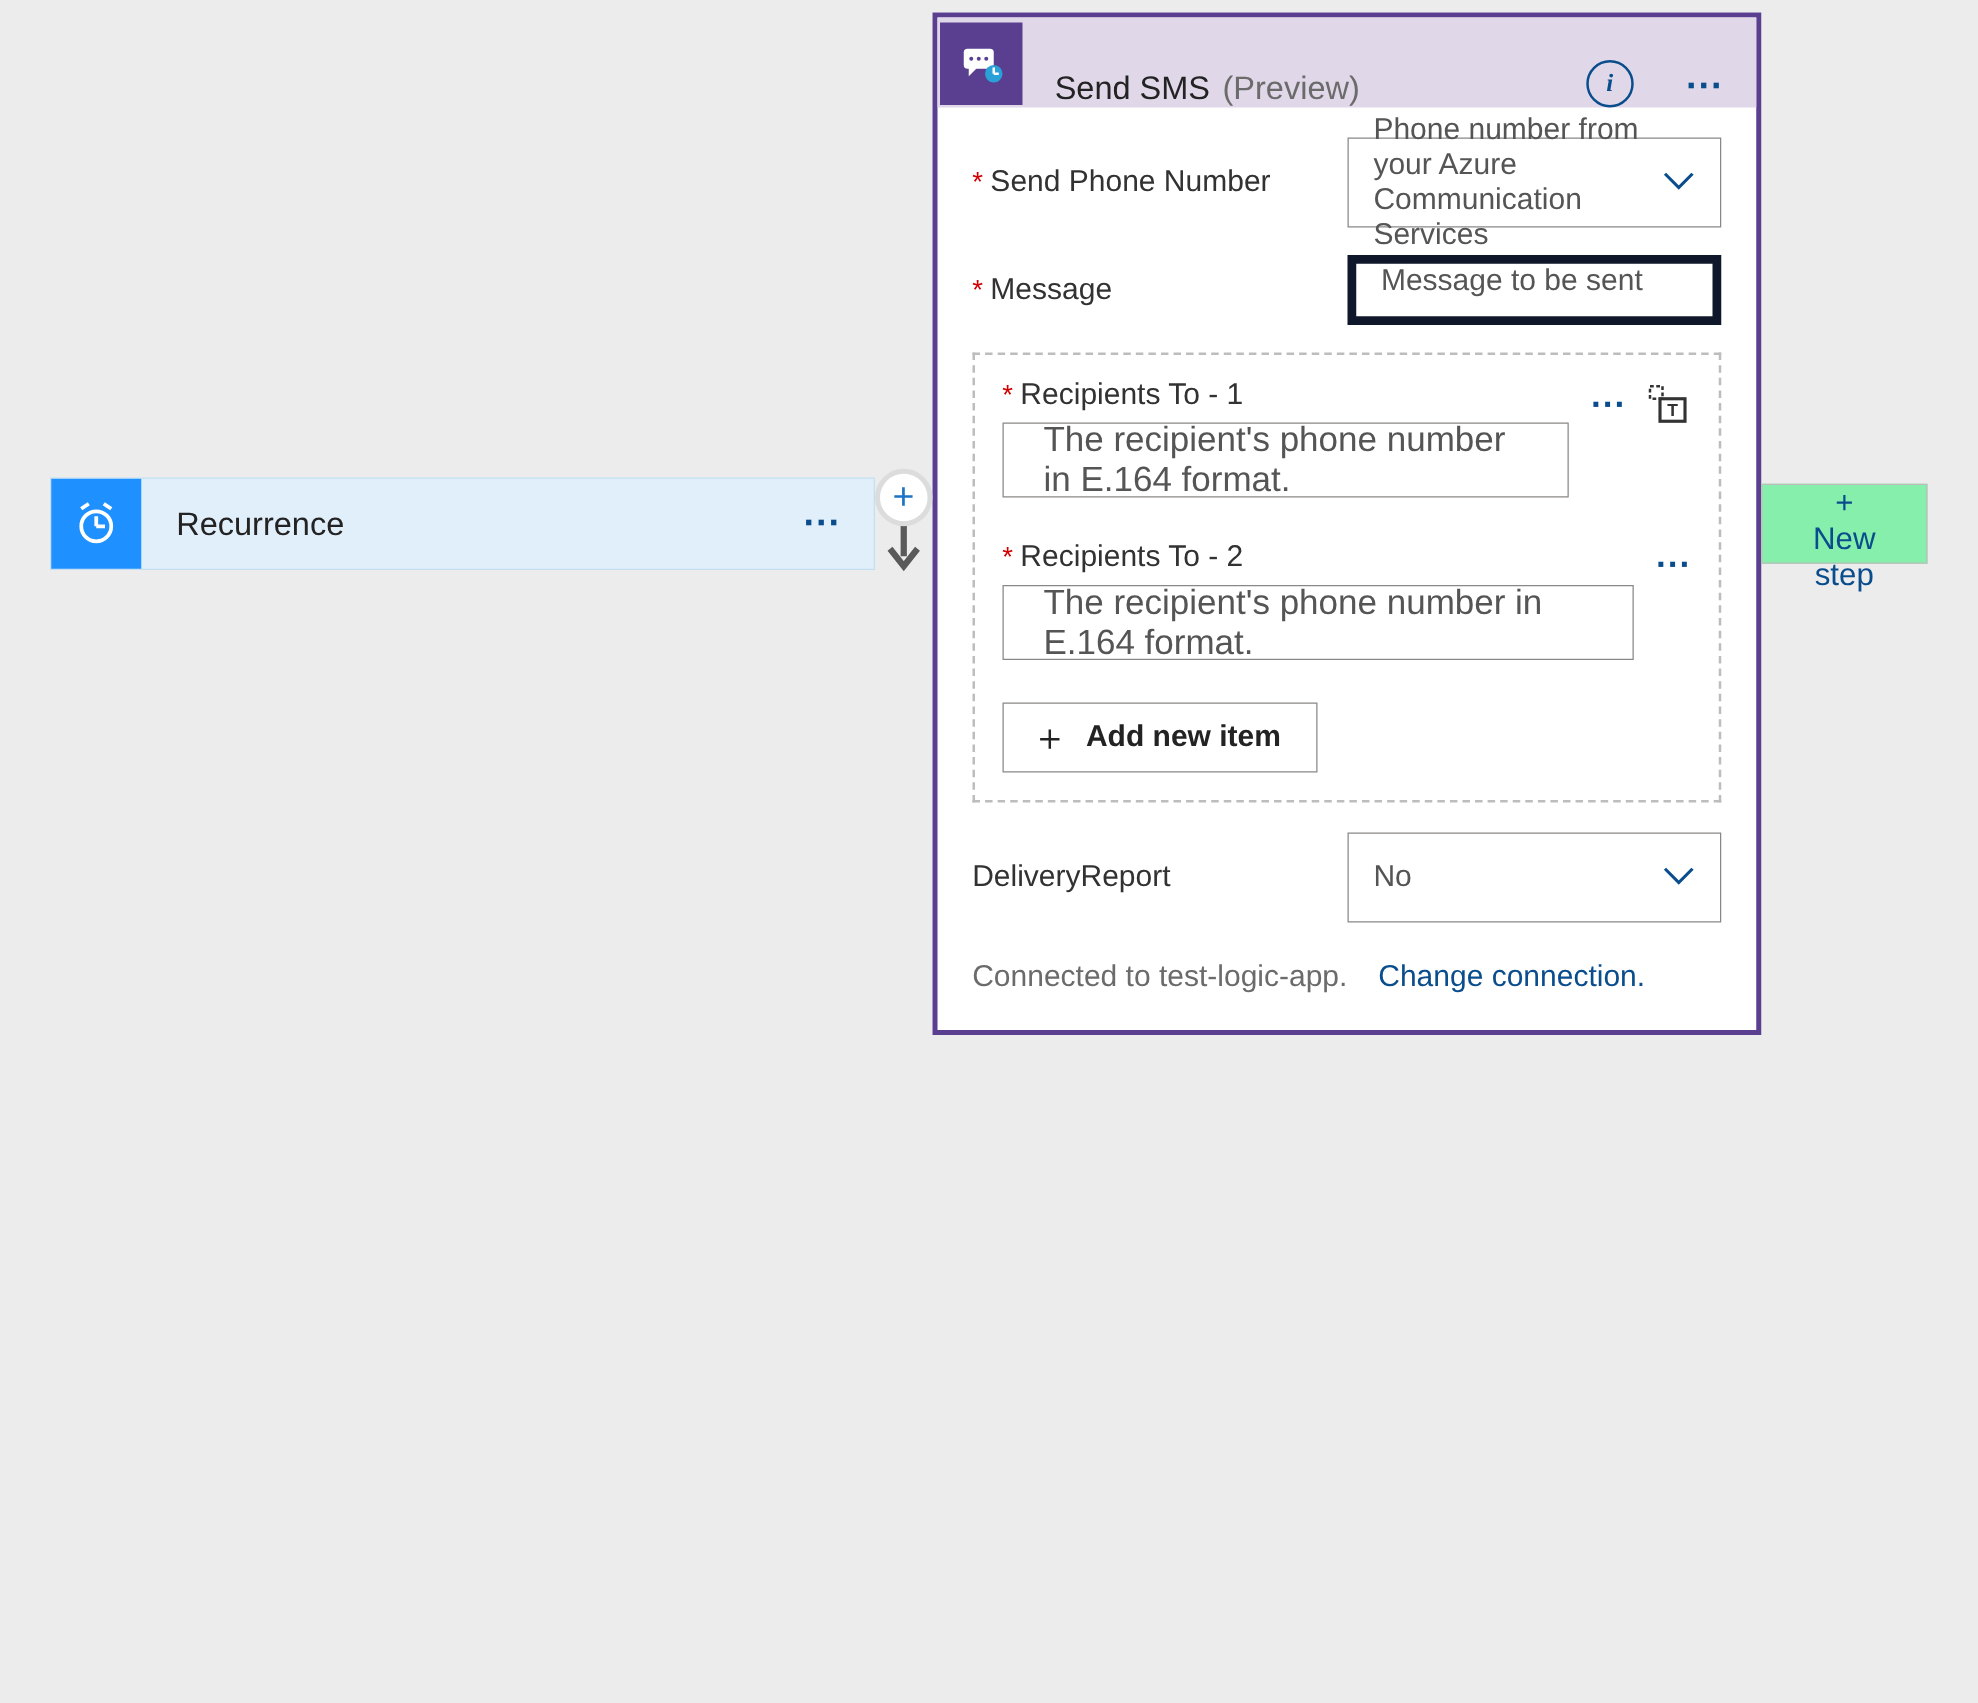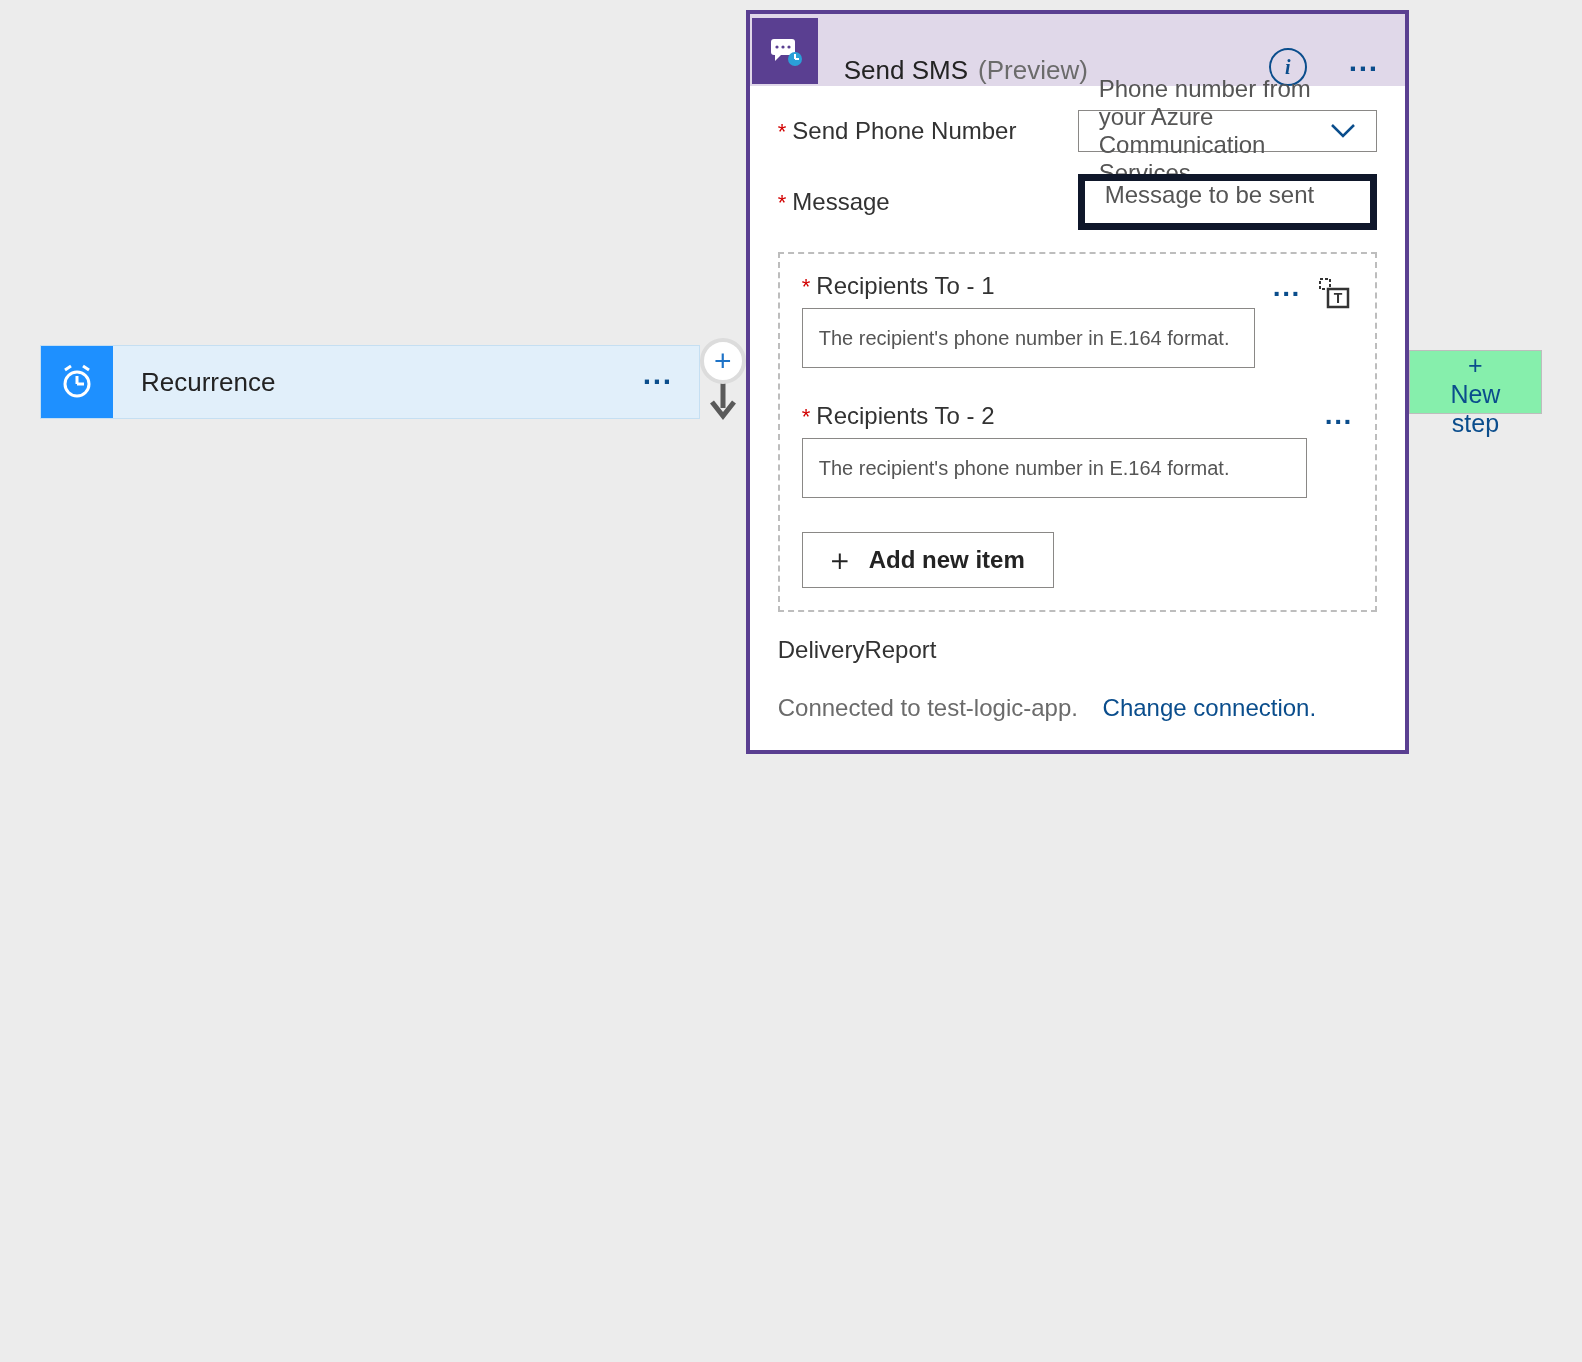--- a/index.html
+++ b/index.html
@@ -68,21 +68,21 @@
     font-weight: bold;
   }
 
   .sms-body { padding: 24px 28px 28px; }
 
   .row { display: flex; align-items: center; margin-bottom: 22px; }
   .field-label { width: 300px; font-size: 24px; color: #323232; display: flex; align-items: baseline; gap: 6px;}
   .req { color: #d20000; font-size: 22px; }
   .field-control { flex: 1; }
   .select {
-    width: 100%; height: 42px; border: 1px solid #8a8886;
+    width: 100%; height: 72px; border: 1px solid #8a8886;
     display: flex; align-items: center; justify-content: space-between;
     padding: 0 20px; font-size: 24px; color: #555; background: #fff;
     cursor: pointer;
   }
   .select .chev { color: #0a4d8c; }
   .textbox {
     width: 100%; height: 56px; border: 7px solid #0f172a;
     padding: 0 20px; font-size: 24px; color: #555; background: #fff;
     display: flex; 
   }
@@ -91,21 +91,21 @@
   .dashed-group {
     border: 2px dashed #bdbdbd;
     padding: 18px 22px 22px;
     margin-bottom: 24px;
   }
   .recip-row { margin-bottom: 10px; display: flex; align-items: flex-start; }
   .recip-main { flex: 1; padding-right: 18px; }
   .recip-label { font-size: 24px; color: #323232; margin-bottom: 8px; display: flex; align-items: baseline; gap: 6px; }
   .recip-input {
     width: 100%; height: 60px; border: 1px solid #8a8886;
-    padding: 0 16px; font-size: 20px; color: #555; background: #fff;
+    padding: 0 32px; font-size: 28px; color: #555; background: #fff;
     display: flex; align-items: center;
   }
   .recip-actions { display: flex; align-items: center; gap: 16px; padding-top: 4px;}
   .recip-dots { font-size: 28px; color: #0a4d8c; cursor: pointer; font-weight: bold; letter-spacing: 0px;}
   .token-icon {
     width: 36px; height: 36px; cursor: pointer;
     display: flex; align-items: center; justify-content: center;
   }
 
   .spacer-14 { height: 24px; }
@@ -262,20 +262,30 @@
         <button class="add-item-btn">
           <span class="plus">＋</span>
           <span>Add new item</span>
         </button>
       </div>
 
       <div class="row">
         <div class="field-label">
           <span>DeliveryReport</span>
         </div>
+        <div class="field-control">
+          <div class="select">
+            <span>No</span>
+            <span class="chev">
+              <svg width="26" height="16" viewBox="0 0 26 16">
+                  <polyline points="2,2 13,13 24,2" fill="none" stroke="#0a4d8c" stroke-width="2.5"></polyline>
+                </svg>
+            </span>
+          </div>
+        </div>
       </div>
 
       <div class="footer-line">
         <span class="muted">Connected to test-logic-app.</span>
         <span class="link">Change connection.</span>
       </div>
 
     </div>
   </div>
 

